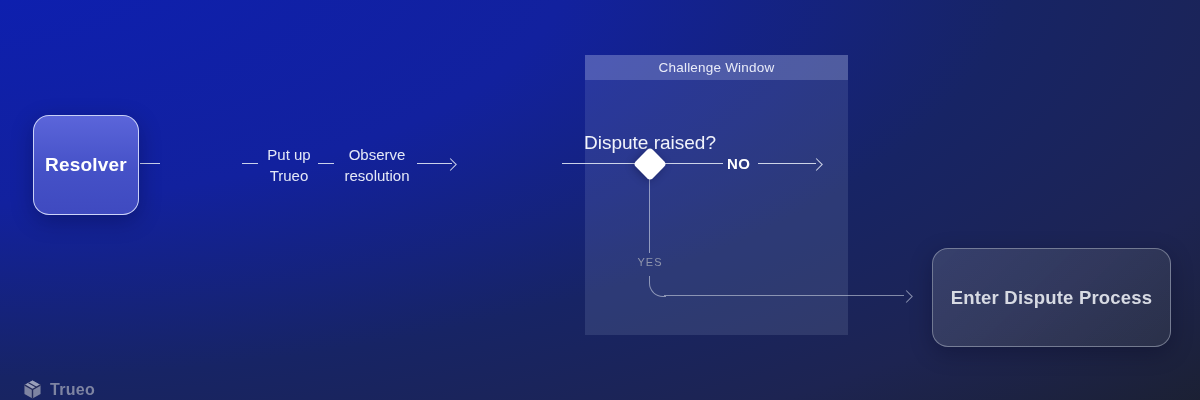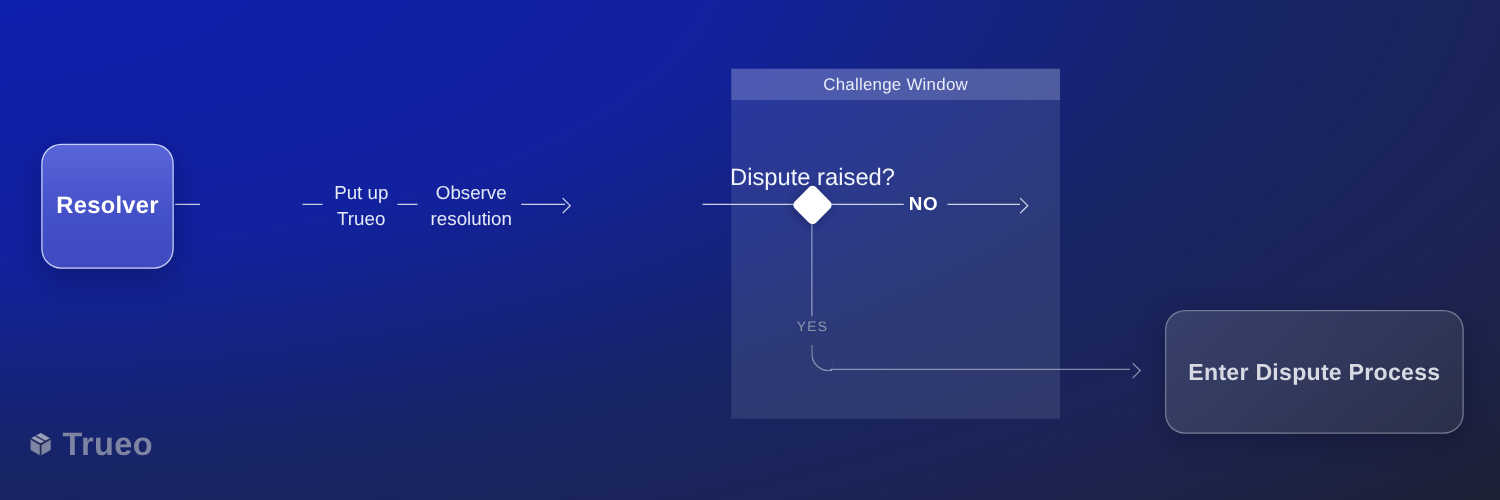--- a/index.html
+++ b/index.html
@@ -75,22 +75,22 @@
   
   .edge-label{
     position:absolute;color:#e4e8f7;font-size:15px;line-height:21px;
     text-align:center;transform:translateX(-50%);
   }
   .q-label{position:absolute;transform:translateX(-50%);color:#f2f4fb;font-size:19px;}
   .no-label{position:absolute;color:#ffffff;font-weight:700;font-size:15px;letter-spacing:.5px;}
   .yes-label{position:absolute;transform:translateX(-50%);color:#8f95ad;font-size:11px;letter-spacing:1px;}
   
   .brand{
-    position:absolute;left:22px;top:340px;display:flex;align-items:center;gap:7px;
-    color:#7e84a2;font-weight:700;font-size:26px;letter-spacing:.3px;
+    position:absolute;left:22px;top:379px;display:flex;align-items:center;gap:7px;
+    color:#7e84a2;font-weight:700;font-size:16px;letter-spacing:.3px;
   }
   .brand svg{display:block;}
 </style>
 </head>
 <body>
 
 <div class="stage">
 
   <div class="panel">
     <div class="panel-header">

